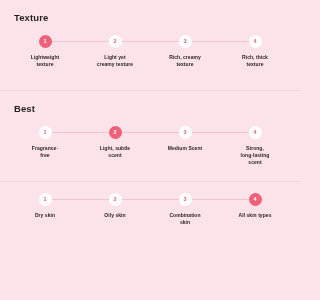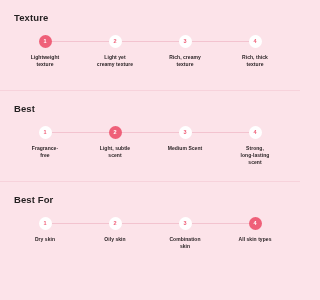--- a/index.html
+++ b/index.html
@@ -175,21 +175,20 @@
 long-lasting
 scent</div>
         </div>
       </div>
     </div>
   </div>
 
   <hr class="section-divider">
 
   <div class="section" id="sec-bestfor">
-    <div class="section-title">Best For</div>
     <div class="scale">
       <div class="scale-track"></div>
       <div class="steps">
         <div class="step">
           <div class="step-dot">1</div>
           <div class="step-label">Dry skin</div>
         </div>
         <div class="step">
           <div class="step-dot">2</div>
           <div class="step-label">Oily skin</div>

